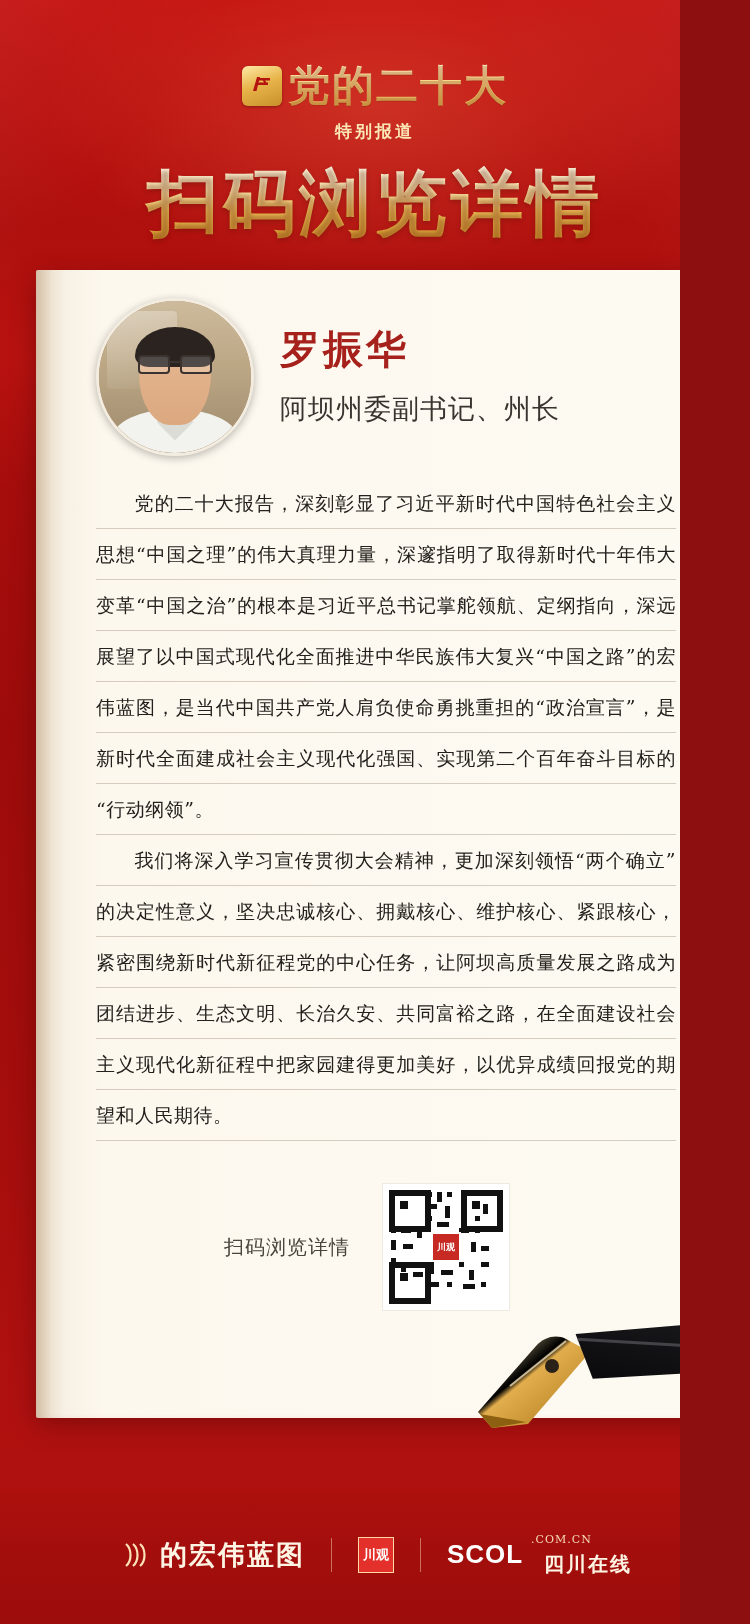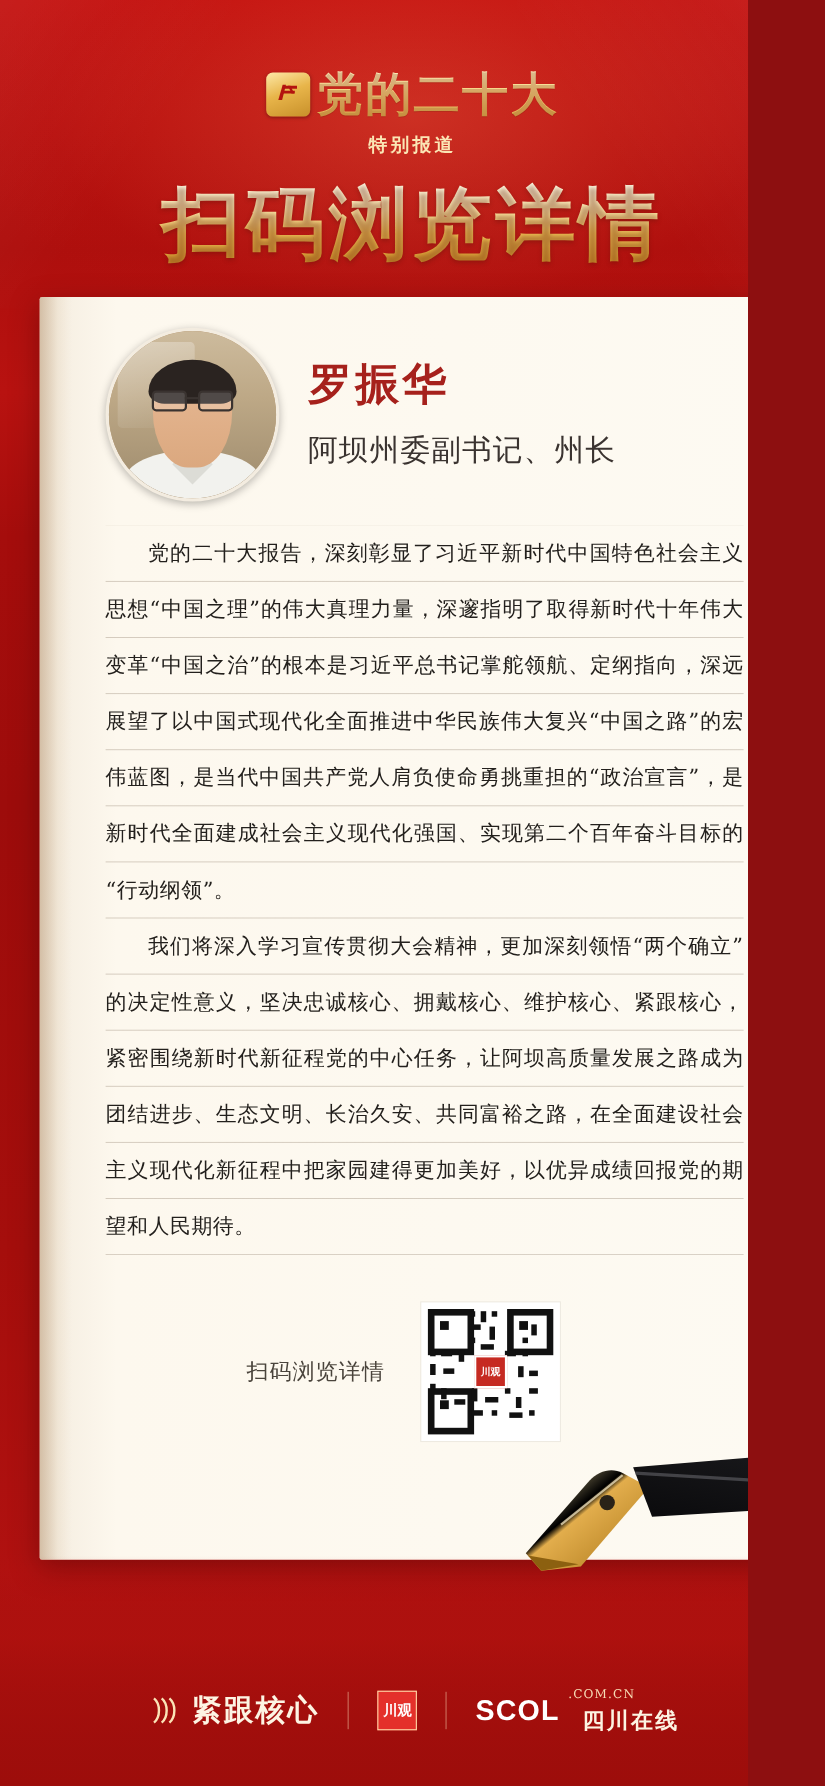--- a/index.html
+++ b/index.html
@@ -524,21 +524,21 @@
 
   <div class="footer">
     <div class="brand">
       <span class="mark">
         <svg width="30" height="30" viewBox="0 0 30 30">
           <path d="M6 4 C12 9 12 21 6 26" stroke="#fbe3b6" stroke-width="2.2" fill="none"></path>
           <path d="M13 4 C19 9 19 21 13 26" stroke="#fbe3b6" stroke-width="2.2" fill="none"></path>
           <path d="M20 4 C26 9 26 21 20 26" stroke="#fbe3b6" stroke-width="2.2" fill="none"></path>
         </svg>
       </span>
-      <span class="label">紧跟核心</span>
+      <span class="label">的宏伟蓝图</span>
     </div>
 
     <div class="sep"></div>
 
     <div class="brand">
       <span class="sq">川观</span>
     </div>
 
     <div class="sep"></div>
 

